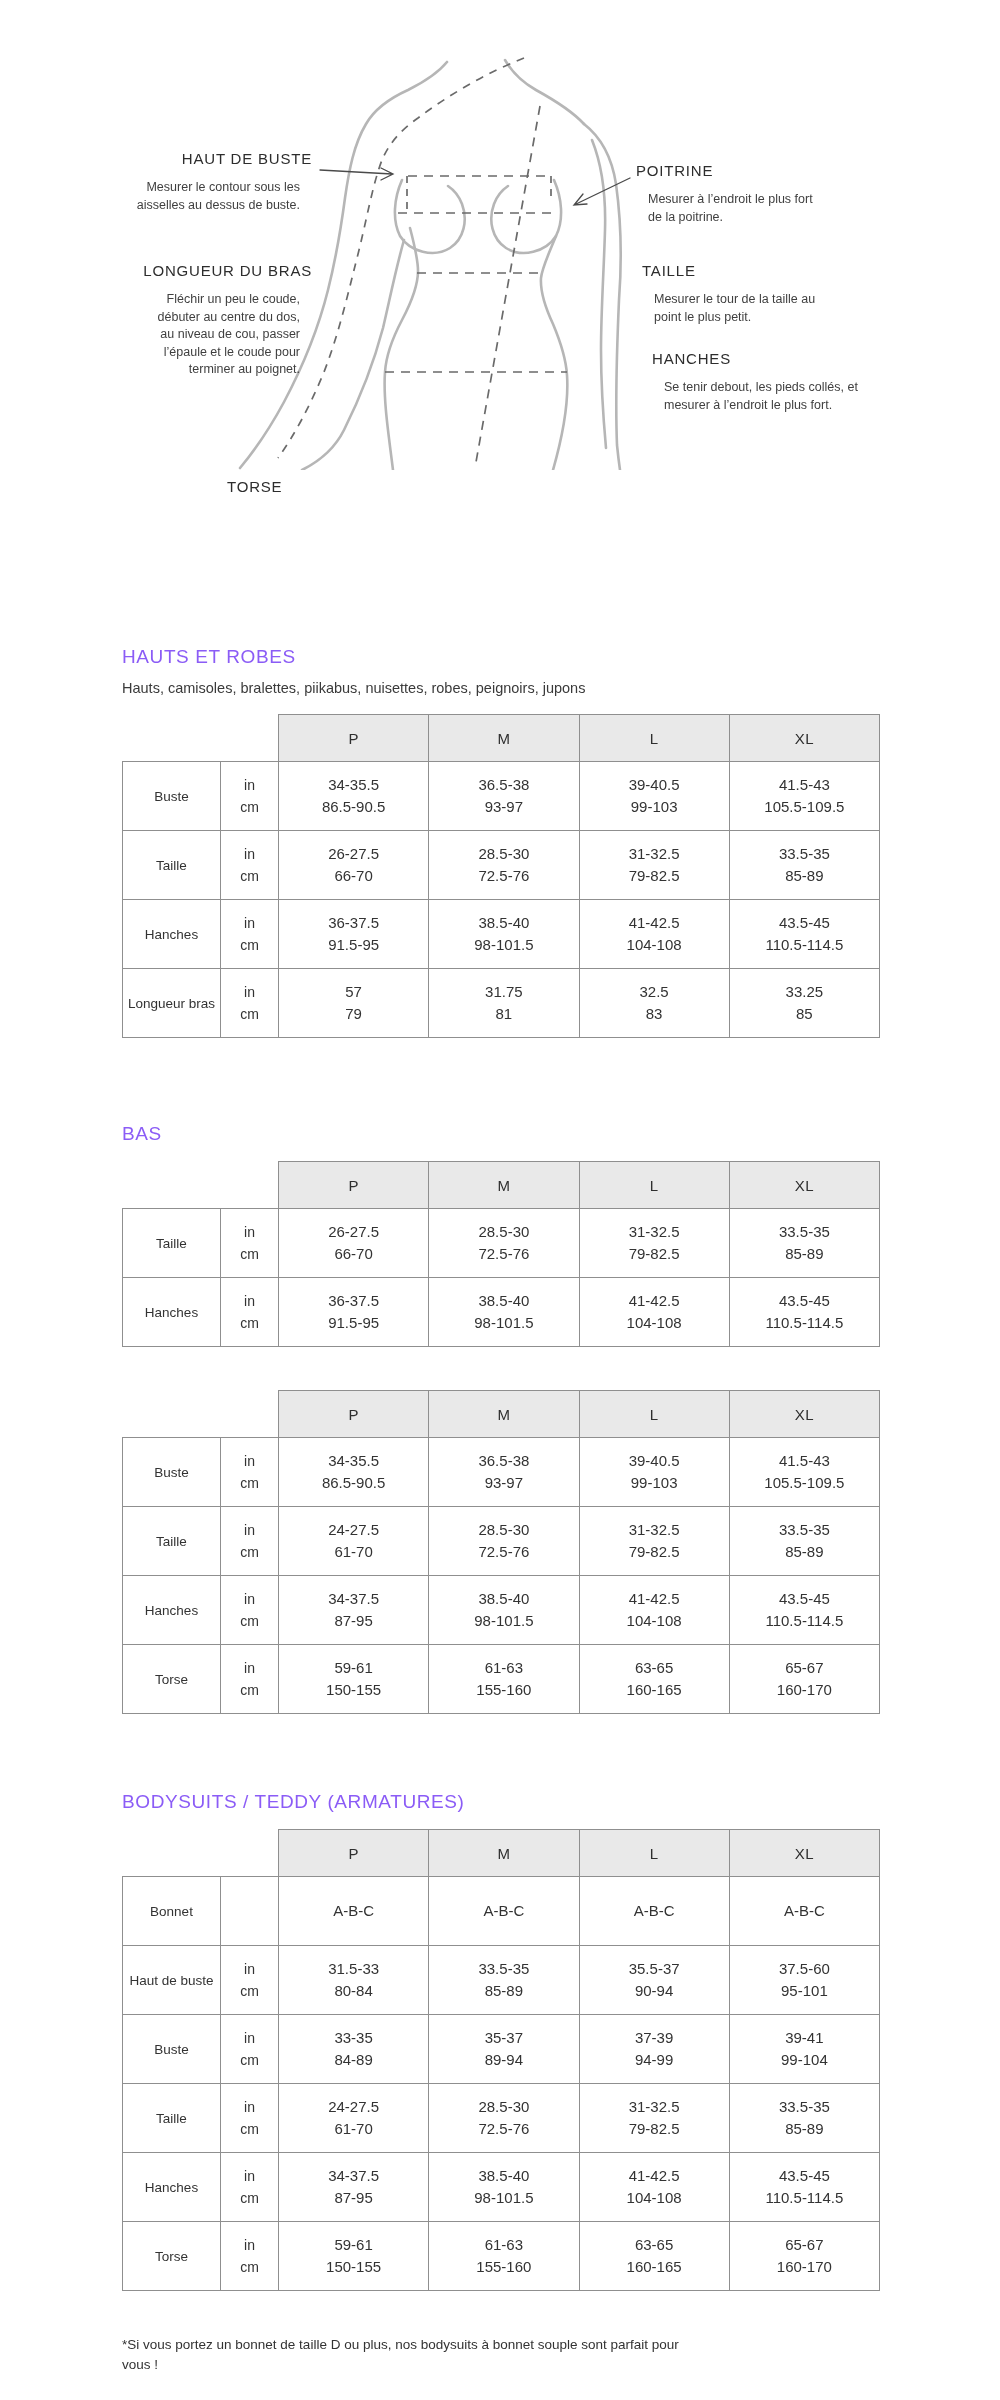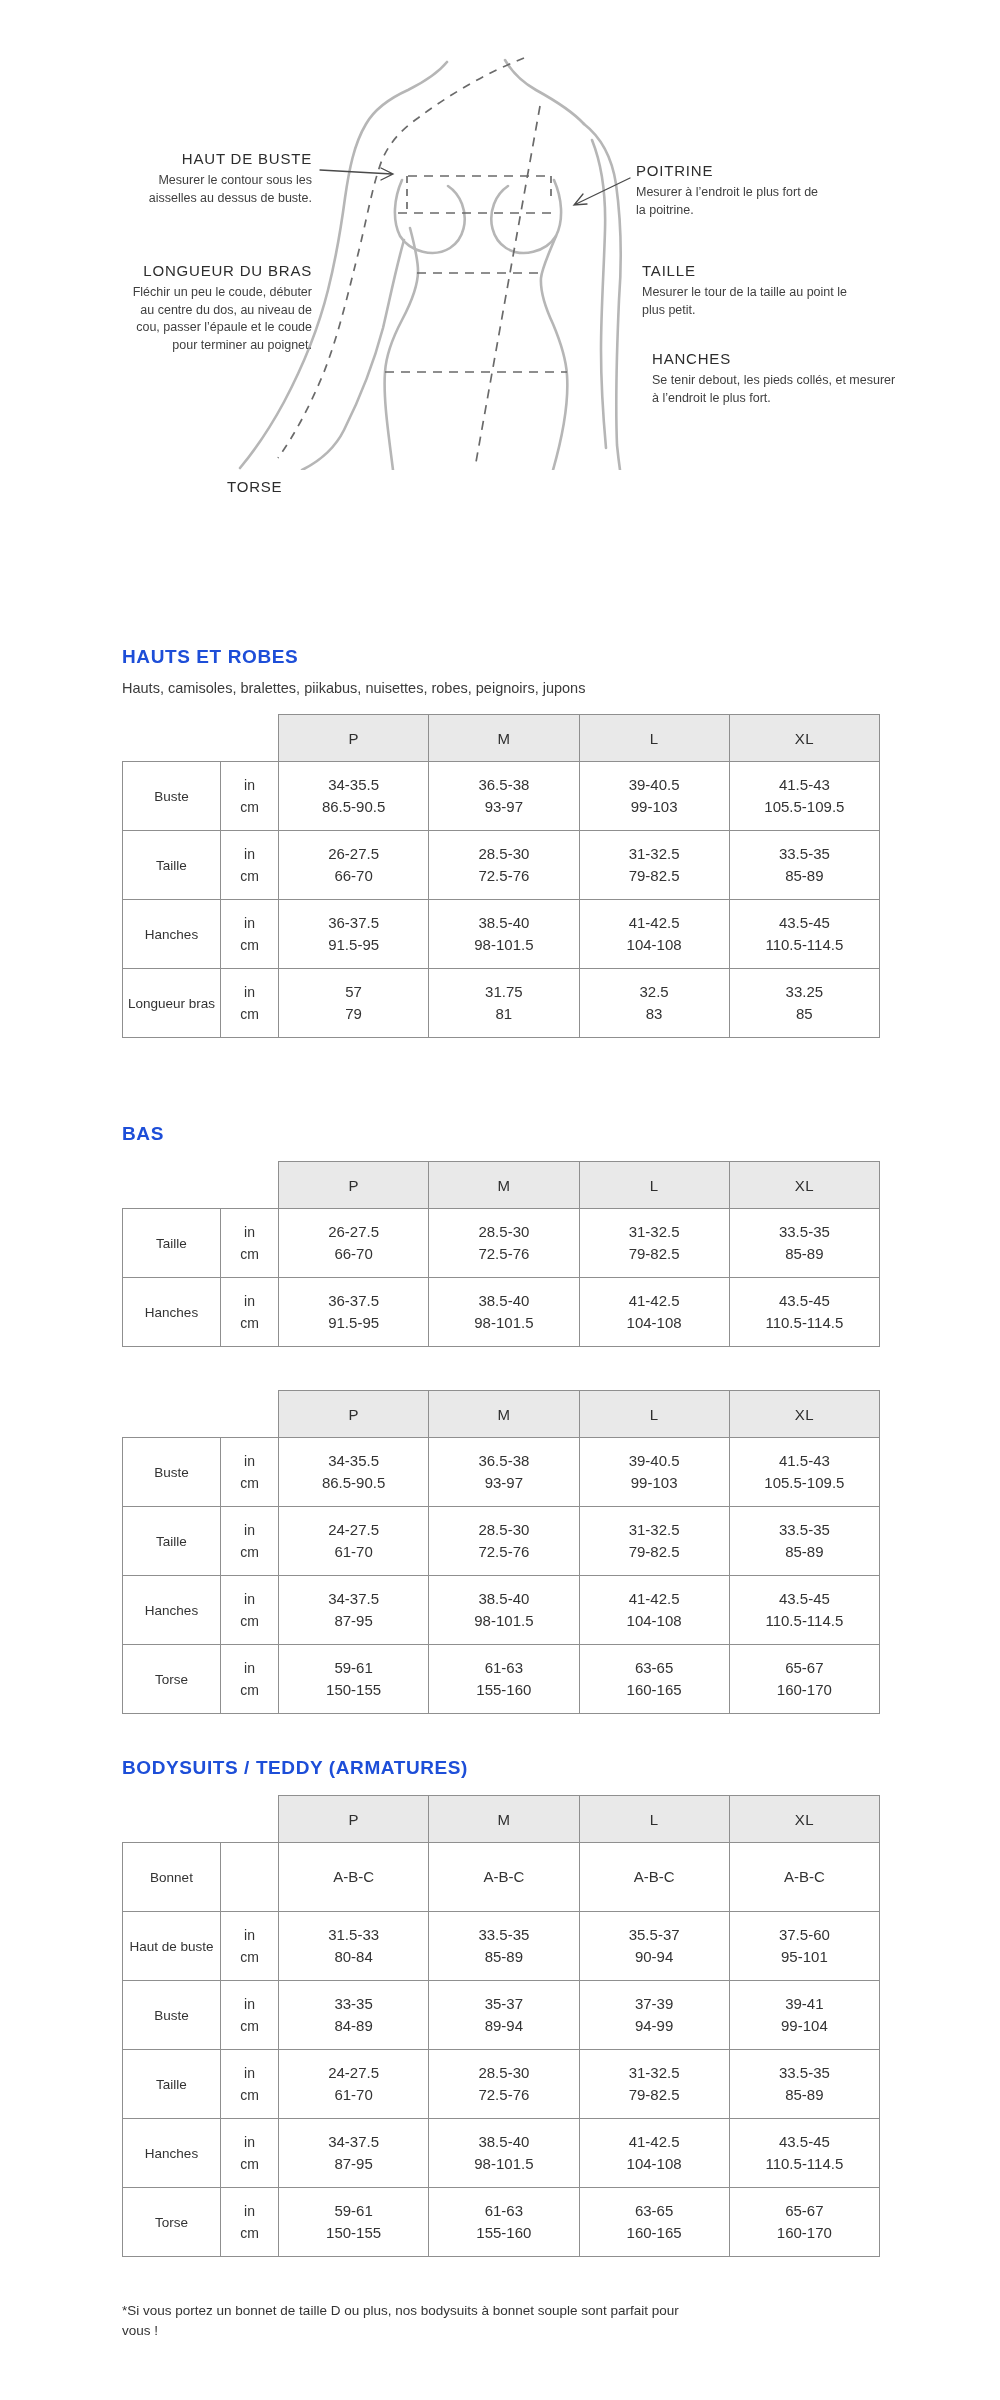--- a/index.html
+++ b/index.html
@@ -6,36 +6,36 @@
   body{
     width:1000px;height:2400px;overflow:hidden;position:relative;
     font-family:"Liberation Sans", sans-serif;color:#3a3a3a;
     -webkit-font-smoothing:antialiased;
   }
   
   .diagram{position:relative;height:590px;}
   .diagram svg{position:absolute;left:0;top:0;}
   .m-label{position:absolute;}
   .m-title{font-size:15px;letter-spacing:0.8px;color:#2d2d2d;margin:0 0 5px 0;font-weight:400;}
-  .m-desc{font-size:12.5px;line-height:1.4;color:#3f3f3f;margin:0;}
+  .m-desc{font-size:12.5px;line-height:1.4;color:#3f3f3f;margin:12px;}
   .align-right{text-align:right;}
   .lbl-haut{left:112px;top:150px;width:200px;}
   .lbl-bras{left:130px;top:262px;width:182px;}
   .lbl-poitrine{left:636px;top:162px;width:190px;}
   .lbl-taille{left:642px;top:262px;width:210px;}
   .lbl-hanches{left:652px;top:350px;width:245px;}
   .lbl-torse{left:227px;top:478px;width:430px;}
   
   .content{margin-left:122px;width:758px;}
   .section{position:relative;}
   .sec-1{margin-top:55px;}
   .sec-2{margin-top:84px;}
   .sec-3{margin-top:43px;}
-  .sec-4{margin-top:42px;}
-  .sec-title{font-size:19px;font-weight:700;letter-spacing:0.6px;color:#1d4ed8;margin:0;line-height:23px;}
+  .sec-4{margin-top:76px;}
+  .sec-title{font-size:19px;font-weight:400;letter-spacing:0.6px;color:#8b5cf6;margin:0;line-height:23px;}
   .sec-sub{font-size:14.5px;color:#3a3a3a;margin:10px 0 0 0;line-height:20px;}
   .size-table{border-collapse:collapse;width:758px;table-layout:fixed;margin-top:16px;}
   .size-table col.c-label{width:98px;}
   .size-table col.c-units{width:58px;}
   .size-table thead th{
     background:#e9e9e9;border:1px solid #8f8f8f;height:44px;
     font-size:15px;font-weight:400;color:#2f2f2f;letter-spacing:0.4px;
   }
   .size-table thead td.blank{border:none;background:transparent;}
   .size-table tbody td{

